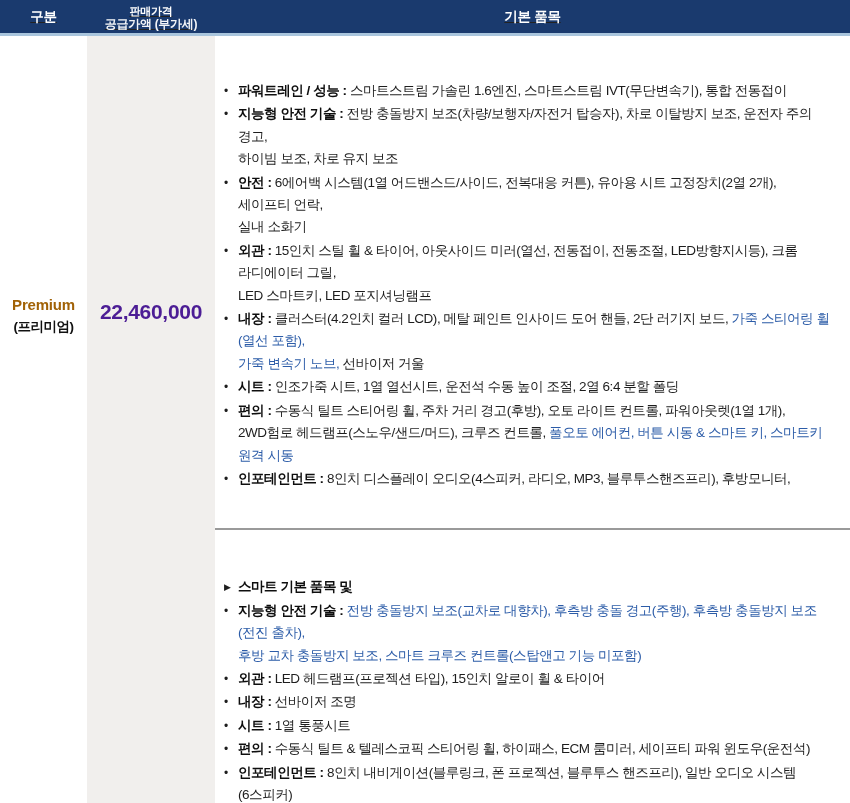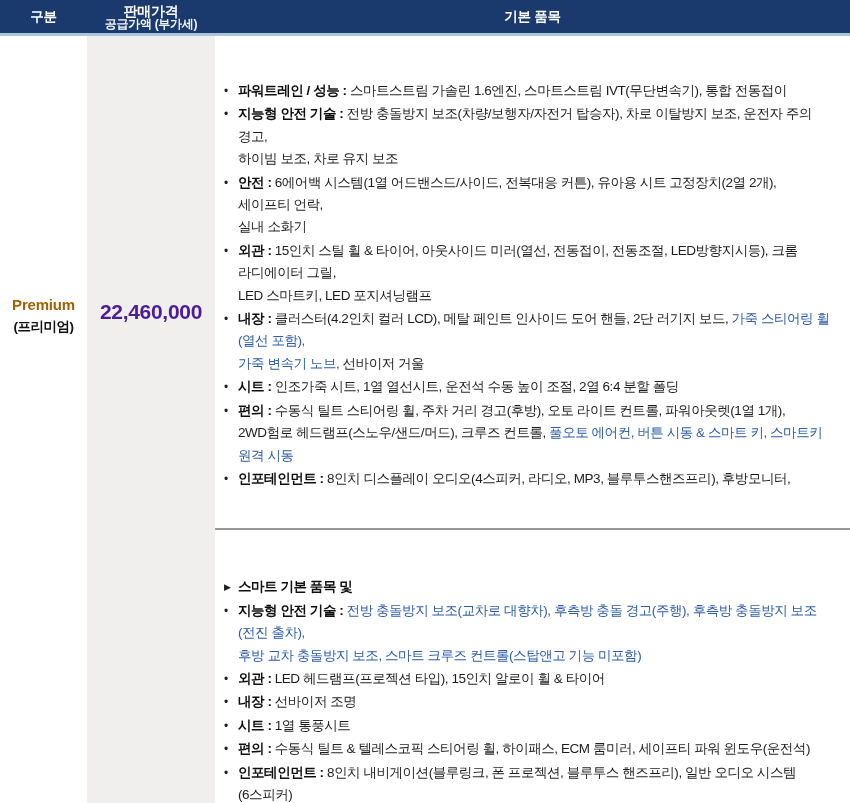--- a/index.html
+++ b/index.html
@@ -6,24 +6,25 @@
   .page{
     position:relative;width:850px;height:803px;overflow:hidden;
     font-family:"Liberation Sans","DejaVu Sans",sans-serif;
     color:#222;background:#ffffff;
   }
   
   .header-row{
     display:grid;grid-template-columns:87px 128px 1fr;height:33px;
     background:var(--header_bg,#1a3a6e);
     border-bottom:3px solid var(--header_underline,#a9c5dd);
+    text-decoration:underline;
   }
   .h-cell{display:flex;flex-direction:column;align-items:center;justify-content:center;
     color:#fff;font-weight:bold;font-size:13.5px;letter-spacing:-0.3px;}
-  .h-price-title{font-size:14px;line-height:15px;}
+  .h-price-title{font-size:11px;line-height:15px;}
   .h-price-sub{font-size:12px;line-height:11px;font-weight:bold;opacity:.95;}
   
   .body-row{display:grid;grid-template-columns:87px 128px 1fr;height:767px;}
   .cell{min-width:0;}
   .trim-cell{background:#fff;text-align:center;padding-top:258px;box-sizing:border-box;}
   .trim-en{font-size:15px;font-weight:bold;color:#a16207;line-height:22px;letter-spacing:-0.2px;}
   .trim-kr{font-size:13.5px;font-weight:bold;color:#111;line-height:22px;letter-spacing:-0.5px;}
   .price-cell{background:var(--price_col_bg,#f1efed);text-align:center;padding-top:264px;box-sizing:border-box;}
   .price{font-size:21px;font-weight:bold;color:#4c1d95;letter-spacing:-0.3px;}
   .content-cell{background:#fff;box-sizing:border-box;padding:44px 20px 0 9px;}

